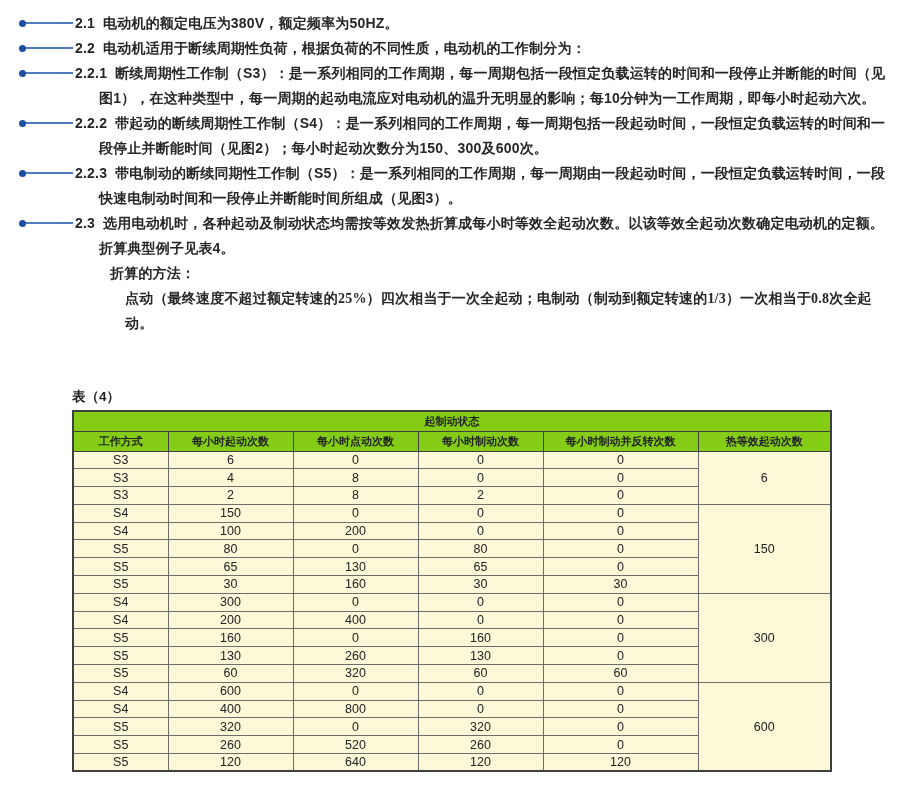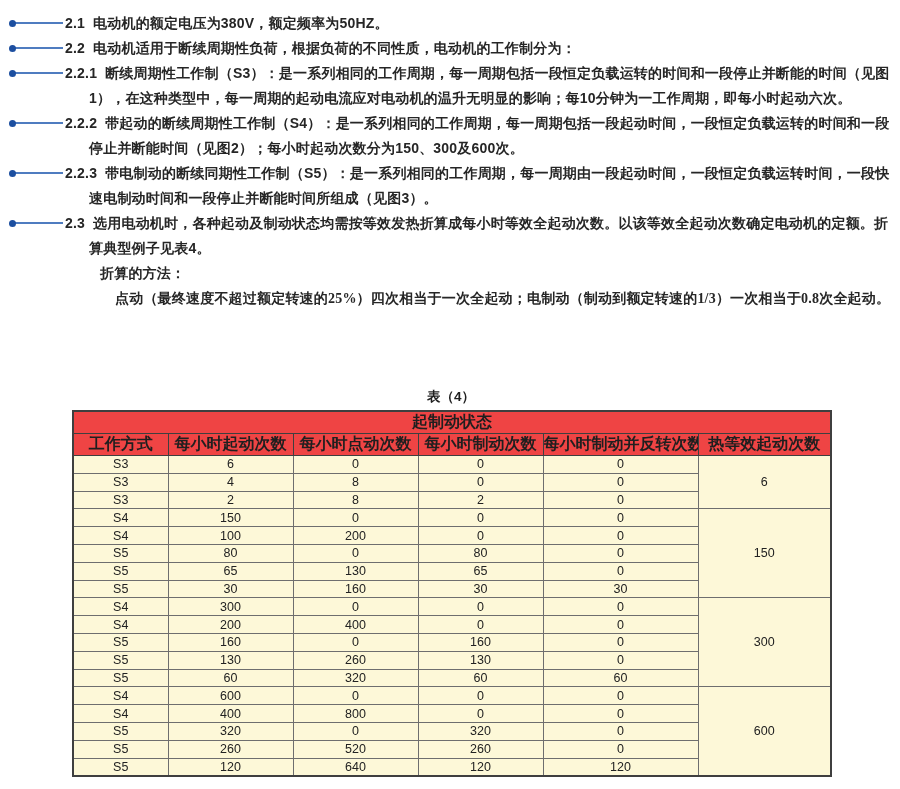--- a/index.html
+++ b/index.html
@@ -14,20 +14,21 @@
   
   .para-block { width: 898px; }
   .item {
     position: relative;
     padding-left: 89px;
     padding-right: 4px;
     font-size: 14px;
     line-height: 25px;
     font-weight: 600;
     letter-spacing: 0.2px;
+    margin-left: 10px;
   }
   .bullet {
     position: absolute;
     left: 15px;
     top: 11px;
     width: 48px;
     height: 2px;
     background: #4f7cc0;
   }
   .bullet .dot {
@@ -46,43 +47,43 @@
   }
   .extra-line-1 { margin-left: 11px; }
   .extra-line-2 { margin-left: 26px; font-family: Liberation Serif, serif; }
 
   
   .table-caption {
     position: absolute;
     top: 388px;
     left: 72px;
     width: 758px;
-    text-align: center;
+    text-align: left;
     font-size: 13.5px;
     font-weight: 600;
     color: #1f1f1f;
   }
   .data-table-wrap { position: absolute; top: 410px; left: 72px; }
   table.data-table {
     border-collapse: collapse;
     table-layout: fixed;
     width: 758px;
     border: 2px solid #3f3f3f;
   }
   table.data-table th, table.data-table td {
     border: 1px solid #6e6e6e;
     text-align: center;
     vertical-align: middle;
     overflow: hidden;
     white-space: nowrap;
   }
   table.data-table th {
-    background: #ef4444;
+    background: #84cc16;
     border-color: #3f3f3f;
-    font-size: 16px;
+    font-size: 11px;
     font-weight: 600;
     color: #1f1f1f;
   }
   tr.top-header-row th { height: 20px; }
   tr.col-header-row th { height: 20px; }
   table.data-table td {
     background: #fdf8d8;
     height: 17.8px;
     font-size: 12.5px;
     font-weight: 500;

